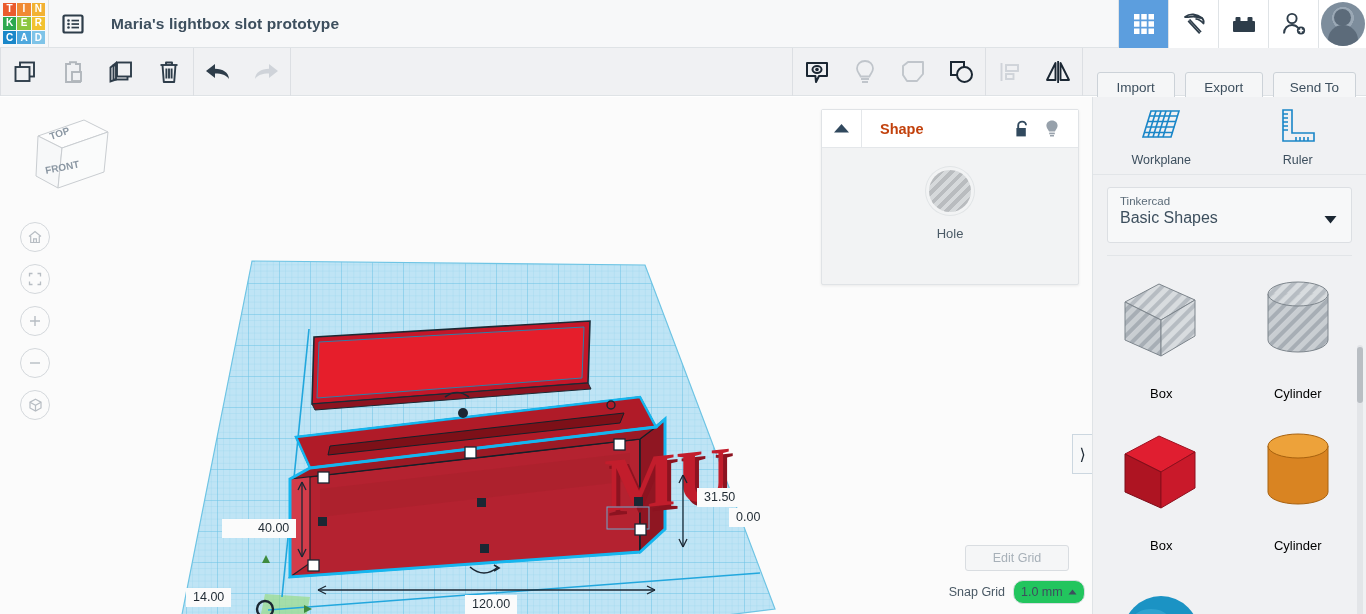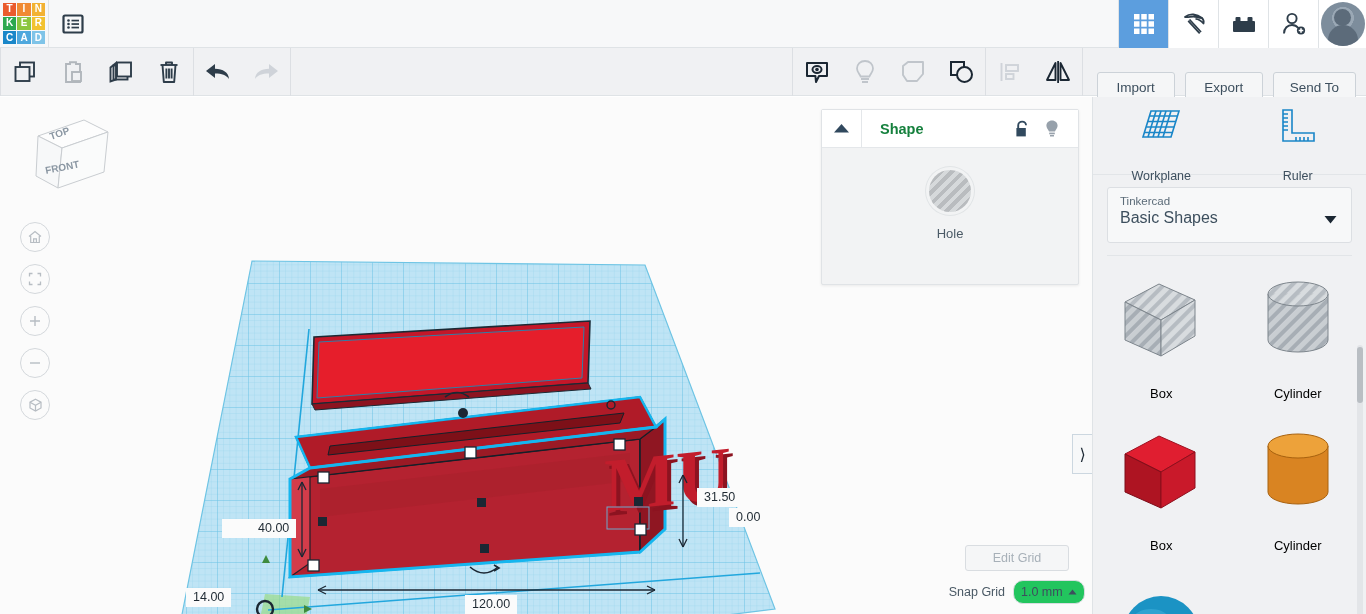--- a/index.html
+++ b/index.html
@@ -124,21 +124,21 @@
     box-shadow: 0 1px 3px rgba(0,0,0,.07);
   }
   .sp-head {
     height: 38px; background: #ffffff; display: flex; align-items: center;
     border-bottom: 1px solid #e4e7ea;
   }
   .sp-collapse {
     width: 40px; height: 38px; display: flex; align-items: center; justify-content: center;
     border-right: 1px solid #e4e7ea; cursor: pointer;
   }
-  .sp-title { font-size: 14.5px; font-weight: bold; color: #15803d; margin-left: 18px; }
+  .sp-title { font-size: 14.5px; font-weight: bold; color: #c2410c; margin-left: 18px; }
   .sp-head-icons { margin-left: auto; display: flex; align-items: center; gap: 14px; padding-right: 18px; }
   .sp-head-icons > span { cursor: pointer; display: flex; }
   .sp-body { display: flex; padding-top: 22px; }
   .sp-opt { flex: 1; display: flex; flex-direction: column; align-items: center; cursor: pointer; }
   .swatch-solid {
     width: 42px; height: 42px; border-radius: 50%; background: #e8132b;
     box-shadow: 0 0 0 3px #f2f3f4, 0 0 0 5px #3f8ddd;
   }
   .swatch-hole {
     width: 42px; height: 42px; border-radius: 50%;
@@ -163,21 +163,21 @@
     justify-content: space-between; padding: 0 7px; cursor: pointer;
   }
 
   
   .sidebar {
     position: absolute; left: 1092px; top: 97px; width: 274px; height: 517px;
     background: #f0f1f3; border-left: 1px solid #dfe3e6;
   }
   .sb-tools { height: 78px; display: flex; align-items: flex-start; padding-top: 10px; border-bottom: 1px solid #e2e5e8; }
   .sb-tool { flex: 1; display: flex; flex-direction: column; align-items: center; cursor: pointer; }
-  .sb-tool span { font-size: 12.5px; color: #3d4f5e; margin-top: 22px; }
+  .sb-tool span { font-size: 12.5px; color: #3d4f5e; margin-top: 6px; }
   .sb-dropdown {
     margin: 12px 14px 0 14px; height: 56px; background: #f7f8f9;
     border: 1px solid #dcdfe3; border-radius: 3px; padding: 7px 12px; position: relative;
     cursor: pointer;
   }
   .sb-dd-top { font-size: 11.5px; color: #5b6b78; }
   .sb-dd-main { font-size: 16px; color: #3d4f5e; margin-top: 2px; }
   .sb-dd-caret { position: absolute; right: 14px; top: 22px; }
   .sb-divider { height: 1px; background: #e2e5e8; margin: 12px 14px 0 14px; }
   .sb-grid {
@@ -218,20 +218,21 @@
       <svg width="22" height="22" viewBox="0 0 22 22">
         <rect x="1.5" y="2.5" width="19" height="17" rx="1.5" fill="none" stroke="#2e3d4a" stroke-width="2.2"></rect>
         <circle cx="6.5" cy="7.5" r="1.3" fill="#2e3d4a"></circle>
         <circle cx="6.5" cy="11" r="1.3" fill="#2e3d4a"></circle>
         <circle cx="6.5" cy="14.5" r="1.3" fill="#2e3d4a"></circle>
         <rect x="9.5" y="6.7" width="7.5" height="1.7" fill="#2e3d4a"></rect>
         <rect x="9.5" y="10.2" width="7.5" height="1.7" fill="#2e3d4a"></rect>
         <rect x="9.5" y="13.7" width="7.5" height="1.7" fill="#2e3d4a"></rect>
       </svg>
     </div>
+    <div class="doc-title">Maria's lightbox slot prototype</div>
 
     <div class="hdr-right">
       <div class="hdr-icon-btn active">
         <svg width="24" height="24" viewBox="0 0 24 24">
           <g fill="#ffffff">
             <rect x="2" y="2" width="5.5" height="5.5"></rect>
               <rect x="9.25" y="2" width="5.5" height="5.5"></rect>
               <rect x="16.5" y="2" width="5.5" height="5.5"></rect>
             <rect x="2" y="9.25" width="5.5" height="5.5"></rect>
               <rect x="9.25" y="9.25" width="5.5" height="5.5"></rect>

